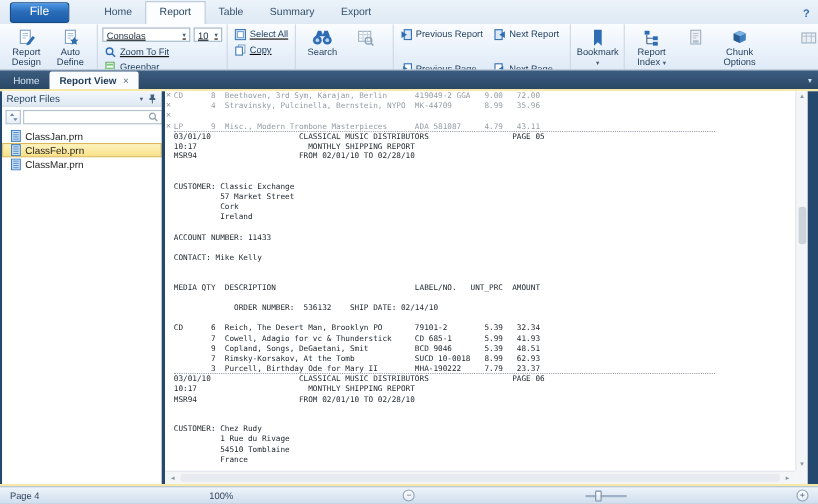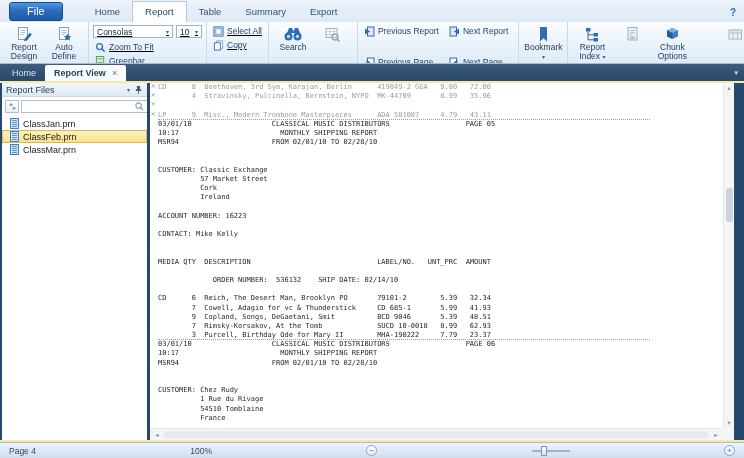--- a/index.html
+++ b/index.html
@@ -416,21 +416,21 @@
             <div class="rl">03/01/10                   CLASSICAL MUSIC DISTRIBUTORS                  PAGE 05</div>
             <div class="rl">10:17                        MONTHLY SHIPPING REPORT</div>
             <div class="rl">MSR94                      FROM 02/01/10 TO 02/28/10</div>
             <div class="rl"></div>
             <div class="rl"></div>
             <div class="rl">CUSTOMER: Classic Exchange</div>
             <div class="rl">          57 Market Street</div>
             <div class="rl">          Cork</div>
             <div class="rl">          Ireland</div>
             <div class="rl"></div>
-            <div class="rl">ACCOUNT NUMBER: 16223</div>
+            <div class="rl">ACCOUNT NUMBER: 11433</div>
             <div class="rl"></div>
             <div class="rl">CONTACT: Mike Kelly</div>
             <div class="rl"></div>
             <div class="rl"></div>
             <div class="rl">MEDIA QTY  DESCRIPTION                              LABEL/NO.   UNT_PRC  AMOUNT</div>
             <div class="rl"></div>
             <div class="rl">             ORDER NUMBER:  536132    SHIP DATE: 02/14/10</div>
             <div class="rl"></div>
             <div class="rl">CD      6  Reich, The Desert Man, Brooklyn PO       79101-2        5.39   32.34</div>
             <div class="rl">        7  Cowell, Adagio for vc &amp; Thunderstick     CD 685-1       5.99   41.93</div>

